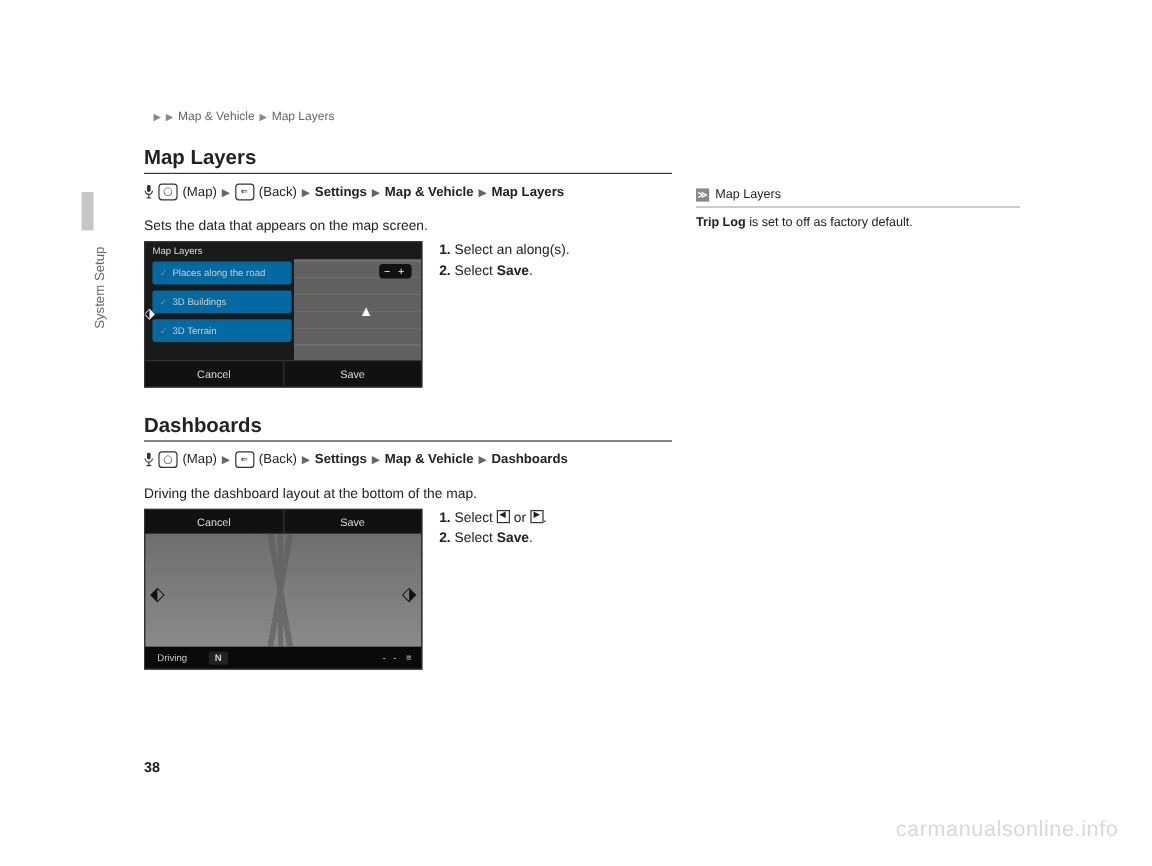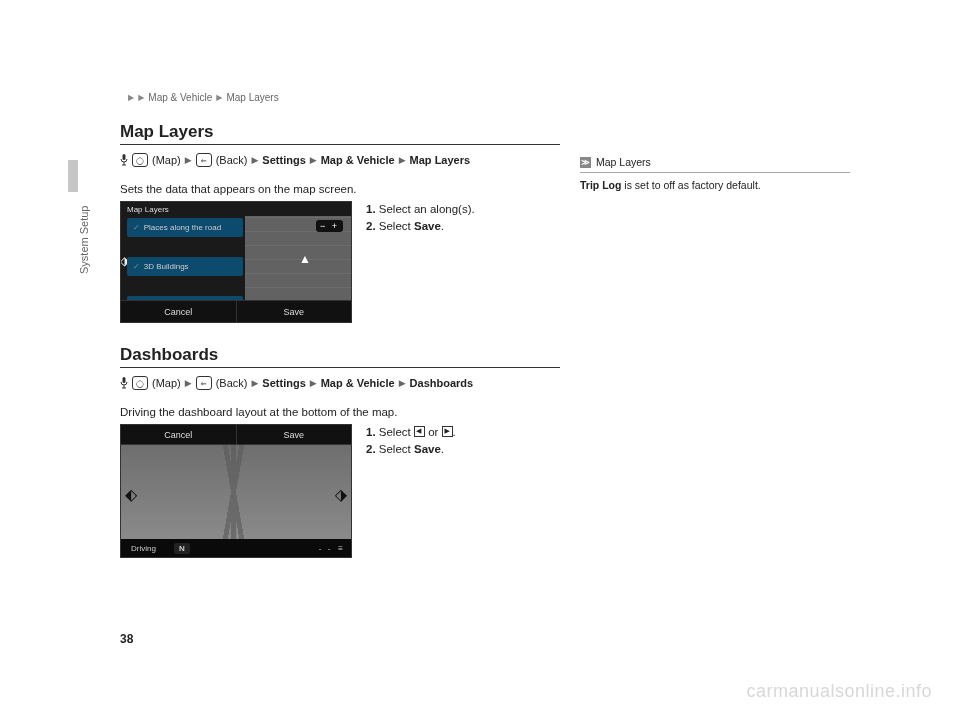--- a/index.html
+++ b/index.html
@@ -30,21 +30,21 @@
 
   .figrow { display: flex; gap: 14px; align-items: flex-start; margin-bottom: 22px; }
   .steps { font-size: 11.5px; line-height: 1.45; }
   .steps .n { font-weight: bold; }
   .steps .kw { font-weight: bold; }
 
   
   .shot { width: 232px; height: 122px; background:#1a1a1a; border:1px solid #333; position:relative; overflow:hidden; }
   .shot .title { color:#ddd; font-size:8px; padding:3px 6px; }
   .shot .list { position:absolute; left:6px; top:16px; width:116px; }
-  .shot .item { background:#0c4a6e; color:#ccc; font-size:8px; padding:5px 6px; margin-bottom:20px; border-radius:2px; display:flex; align-items:center; gap:4px; }
+  .shot .item { background:#0369a1; color:#ccc; font-size:8px; padding:5px 6px; margin-bottom:5px; border-radius:2px; display:flex; align-items:center; gap:4px; }
   .shot .item::before { content:"✓"; color:#888; font-size:8px; }
   .shot .mapview { position:absolute; right:0; top:14px; width:106px; height:86px;
     background: repeating-linear-gradient(0deg,#777,#777 1px,#6a6a6a 1px,#6a6a6a 14px),
                 repeating-linear-gradient(90deg,#777,#777 1px,#6a6a6a 1px,#6a6a6a 14px);
     opacity:0.9; }
   .shot .zoom { position:absolute; right:8px; top:18px; background:#111; color:#fff; font-size:9px; padding:1px 4px; border-radius:3px; letter-spacing:2px; }
   .shot .cursor { position:absolute; right:40px; top:50px; color:#fff; font-size:12px; }
   .shot .btnbar { position:absolute; left:0; bottom:0; right:0; height:22px; display:flex; }
   .shot .btn { flex:1; background:#111; color:#ddd; font-size:9px; display:flex; align-items:center; justify-content:center; border-top:1px solid #333; }
   .shot .btn + .btn { border-left:1px solid #333; }

